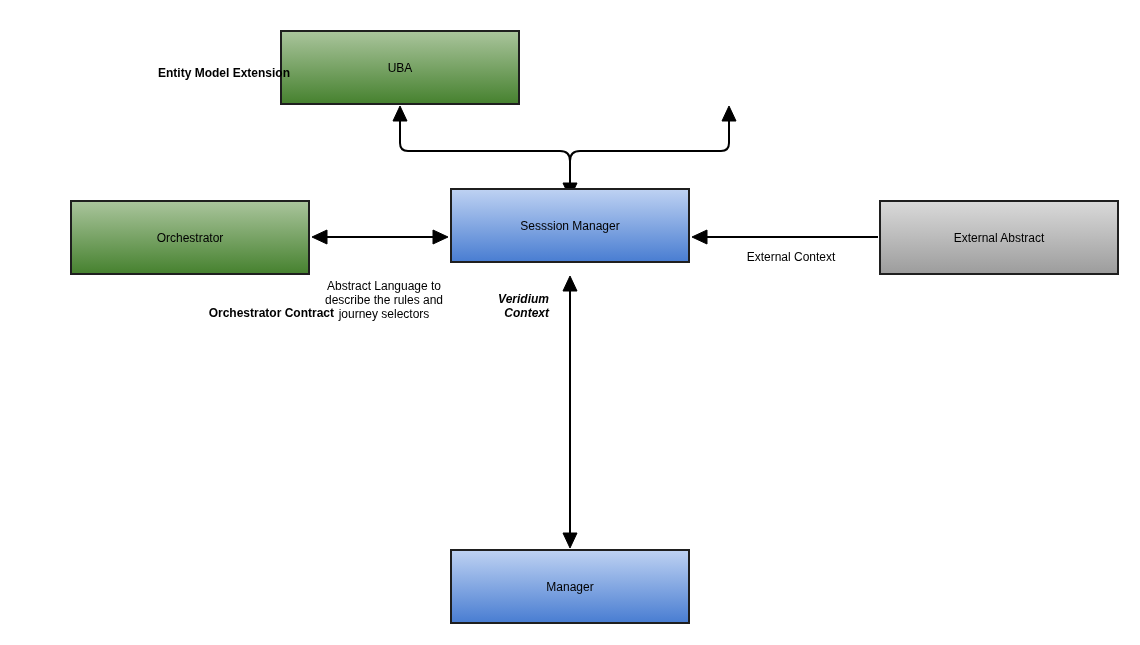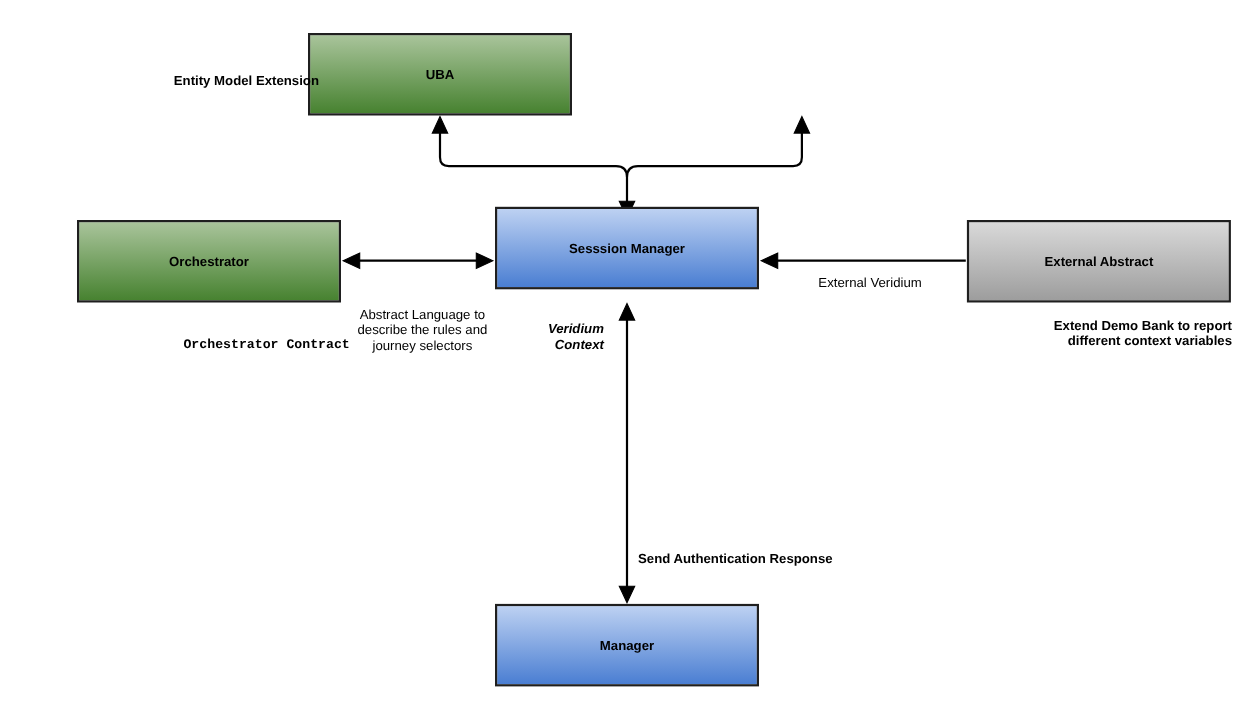--- a/index.html
+++ b/index.html
@@ -20,21 +20,20 @@
     position: absolute;
     width: 240px;
     height: 75px;
     box-sizing: border-box;
     border: 2px solid #1f1f1f;
     display: flex;
     align-items: center;
     justify-content: center;
     font-size: 12px;
     text-align: center;
-    font-weight: bold;
   }
   .node-green { background: linear-gradient(180deg, #a9c49b 0%, #478230 100%); }
   .node-blue  { background: linear-gradient(180deg, #bdd1f2 0%, #4a7ed2 100%); }
   .node-gray  { background: linear-gradient(180deg, #d9d9d9 0%, #9d9d9d 100%); }
   .annotation {
     position: absolute;
     font-size: 12px;
     line-height: 1.17;
     text-align: center;
     white-space: pre-line;
@@ -102,30 +101,27 @@
   <div class="node node-gray" style="left:879px; top:200px;">
     <span>External Abstract</span>
   </div>
 
   <div class="node node-blue" style="left:450px; top:549px;">
     <span>Manager</span>
   </div>
 
   <div class="annotation bold" style="left:90px; top:66px; width:200px;">Entity Model Extension</div>
 
-  <div class="annotation bold" style="left:118px; top:306px; width:200px;font-family:Liberation Mono, monospace;">Orchestrator Contract</div>
+  <div class="annotation bold" style="left:134px; top:306px; width:200px;">Orchestrator Contract</div>
 
   <div class="annotation" style="left:294px; top:279px; width:180px;">Abstract Language to
 describe the rules and
 journey selectors</div>
 
   <div class="annotation bold" style="left:449px; top:292px; width:100px;font-style:italic;">Veridium
 Context</div>
 
-  <div class="annotation" style="left:711px; top:250px; width:160px;">External Veridium</div>
-
-  <div class="annotation bold" style="left:900px; top:289px; width:220px;">Extend Demo Bank to report
-different context variables</div>
+  <div class="annotation" style="left:711px; top:250px; width:160px;">External Context</div>
 
 
-  <div class="annotation bold align-left" style="left:580px; top:501px; width:220px;">Send Authentication Response</div>
+
 
 </div>
 
 </body></html>

